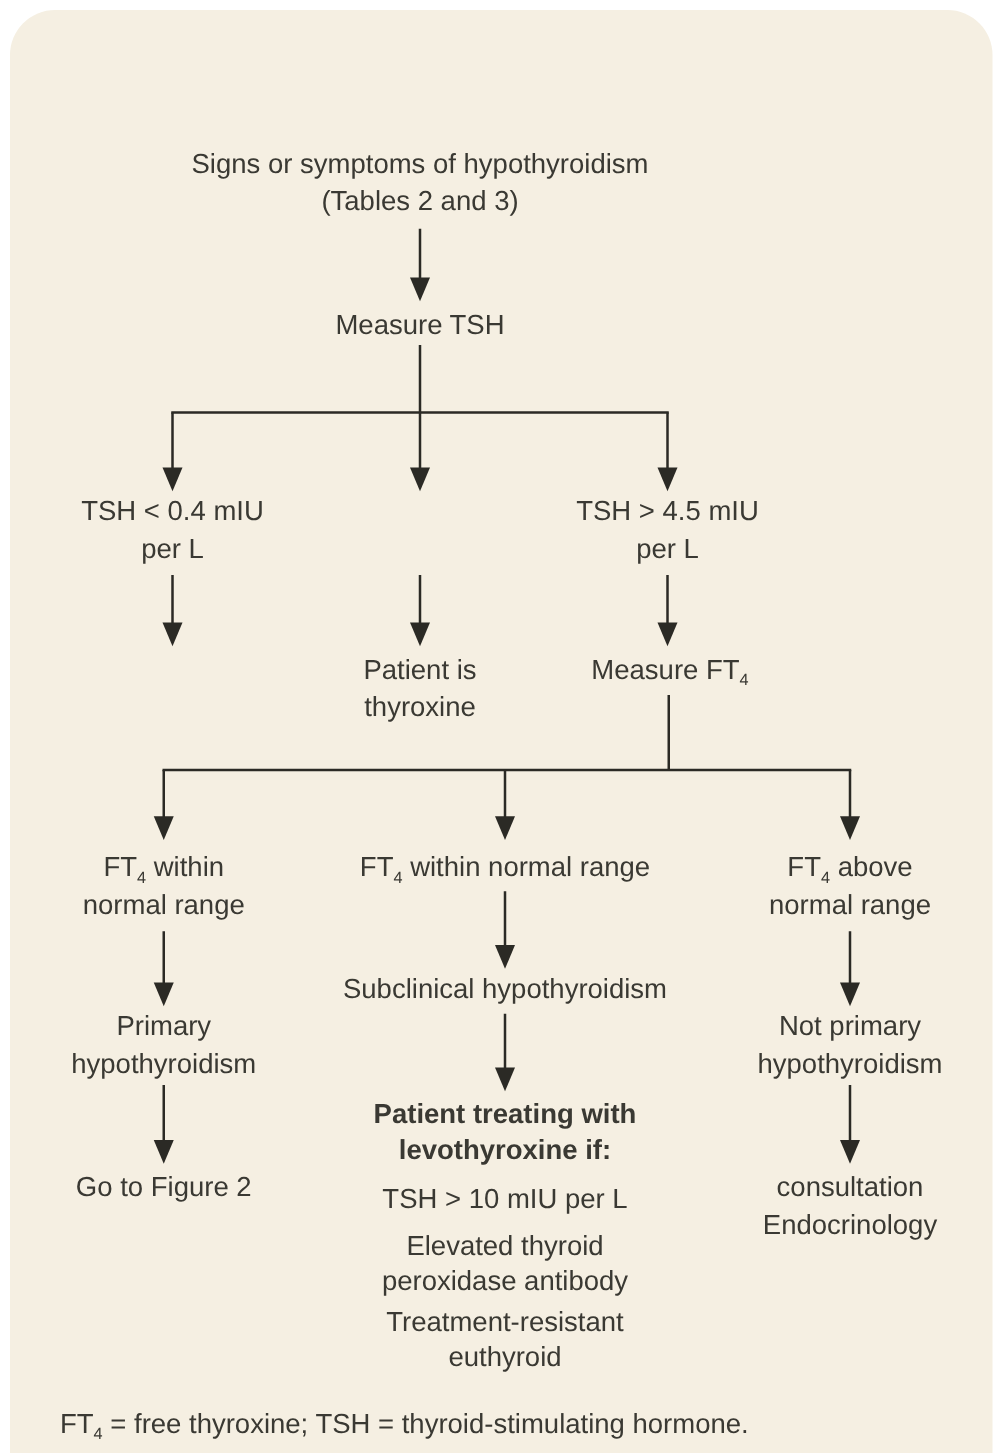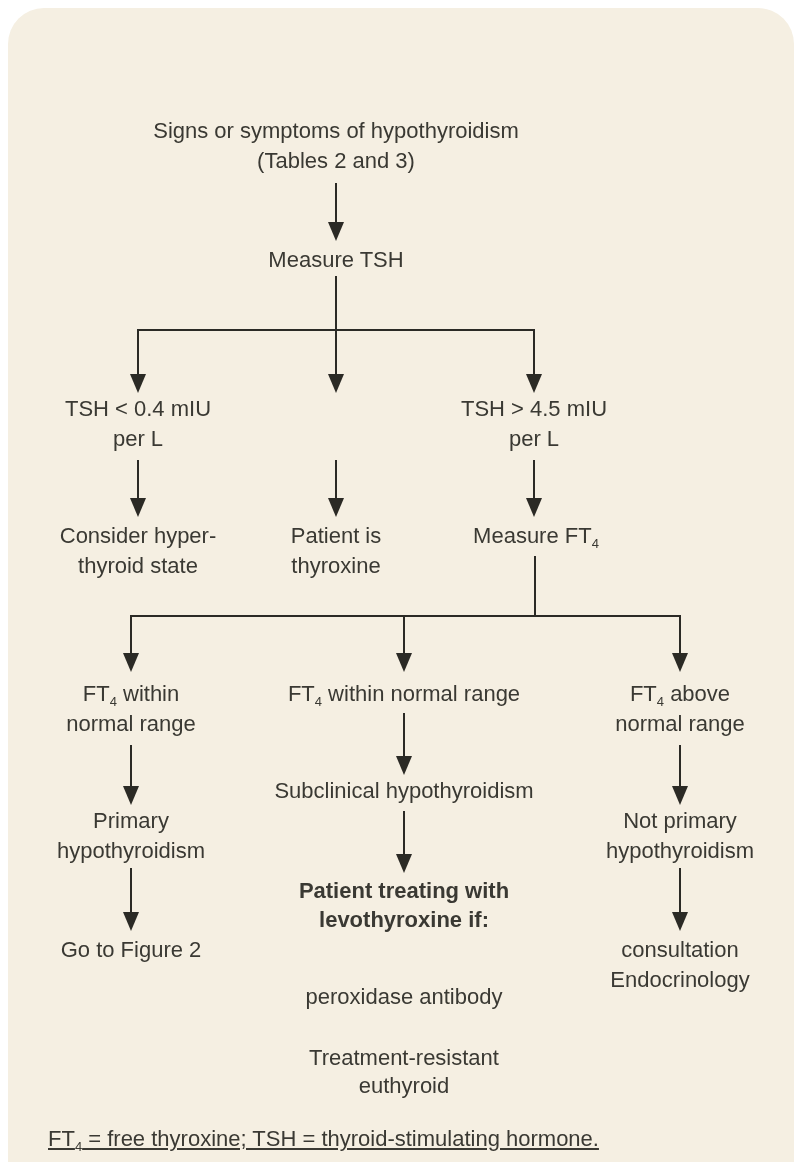--- a/index.html
+++ b/index.html
@@ -70,21 +70,20 @@
     background: #2b2a25;
   }
   .footnote {
     position: absolute;
     left: 40px;
     top: 1117px;
     font-size: 22px;
     line-height: 27px;
     color: #3a3933;
     white-space: nowrap;
-    text-decoration: underline;
   }
   i { font-style: normal; }
 </style>
 </head>
 <body>
 
 <div class="card">
 
   <div class="node" style="left:328px;top:108px">
     <div>Signs or symptoms of hypothyroidism</div>
@@ -131,24 +130,20 @@
   </div>
   <div class="varrow" style="left:328px;top:452px;height:57px">
     <i class="shaft"></i>
     <i class="head"></i>
   </div>
   <div class="varrow" style="left:526px;top:452px;height:57px">
     <i class="shaft"></i>
     <i class="head"></i>
   </div>
 
-  <div class="node" style="left:130px;top:513px">
-    <div>Consider hyper-</div>
-    <div>thyroid state</div>
-  </div>
   <div class="node" style="left:328px;top:513px">
     <div>Patient is</div>
     <div>thyroxine</div>
   </div>
   <div class="node" style="left:528px;top:513px">
     <div><span>Measure FT</span><sub>4</sub></div>
   </div>
 
   <div class="vline" style="left:527px;top:548px;height:60px"></div>
   <div class="hline" style="left:122px;top:607px;width:551px"></div>
@@ -213,21 +208,25 @@
   </div>
   <div class="varrow" style="left:672px;top:860px;height:63px">
     <i class="shaft"></i>
     <i class="head"></i>
   </div>
 
   <div class="node bold" style="left:396px;top:868px">
     <div>Patient treating with</div>
     <div>levothyroxine if:</div>
   </div>
+  <div class="node tight" style="left:396px;top:937px">
+    <div>TSH &gt; 10 mIU per L</div>
+  </div>
   <div class="node tight" style="left:396px;top:975px">
+    <div>Elevated thyroid</div>
     <div>peroxidase antibody</div>
   </div>
   <div class="node tight" style="left:396px;top:1036px">
     <div>Treatment-resistant</div>
     <div>euthyroid</div>
   </div>
 
   <div class="node" style="left:123px;top:927px">
     <div>Go to Figure 2</div>
   </div>

